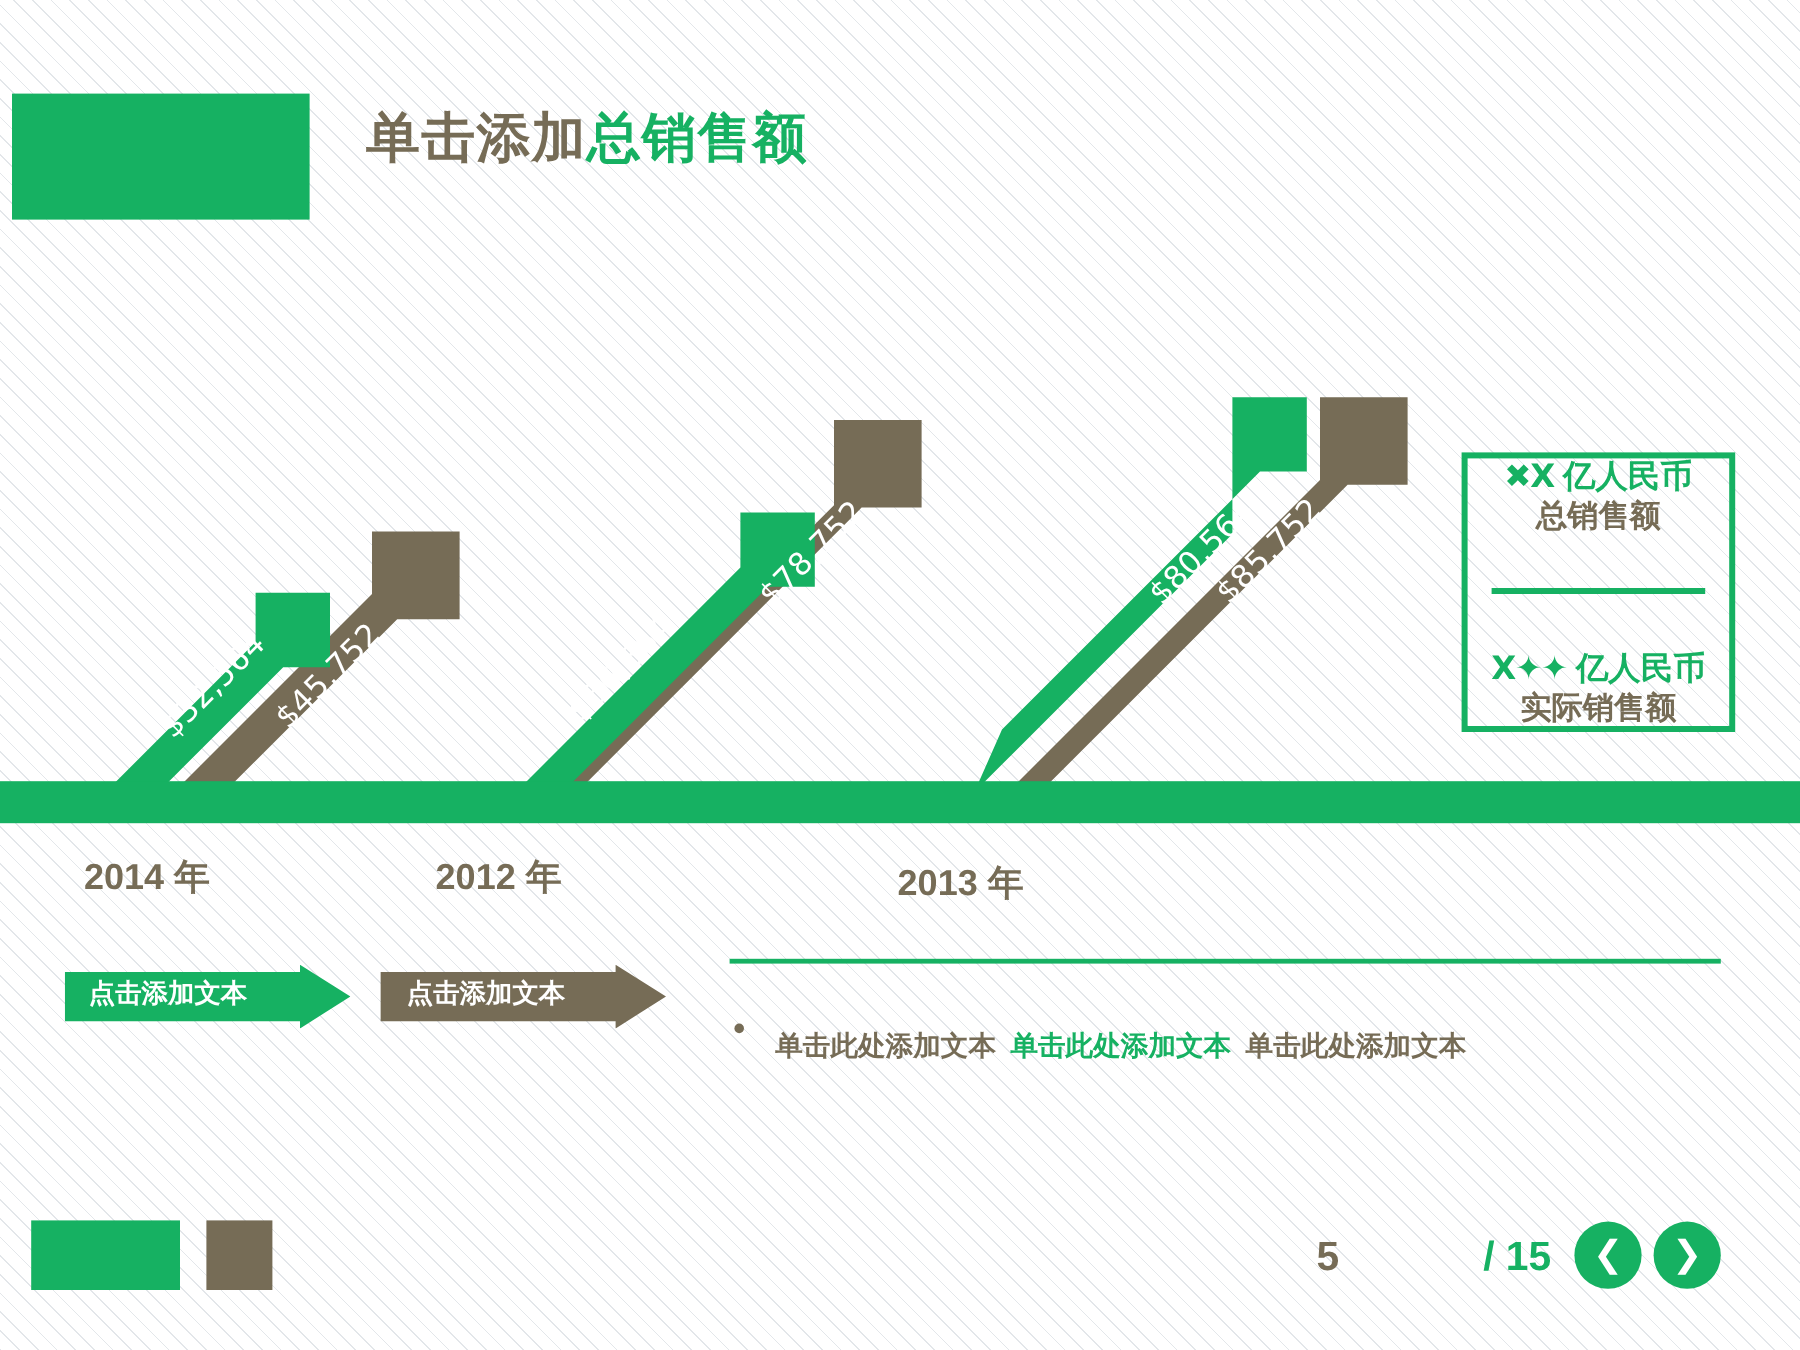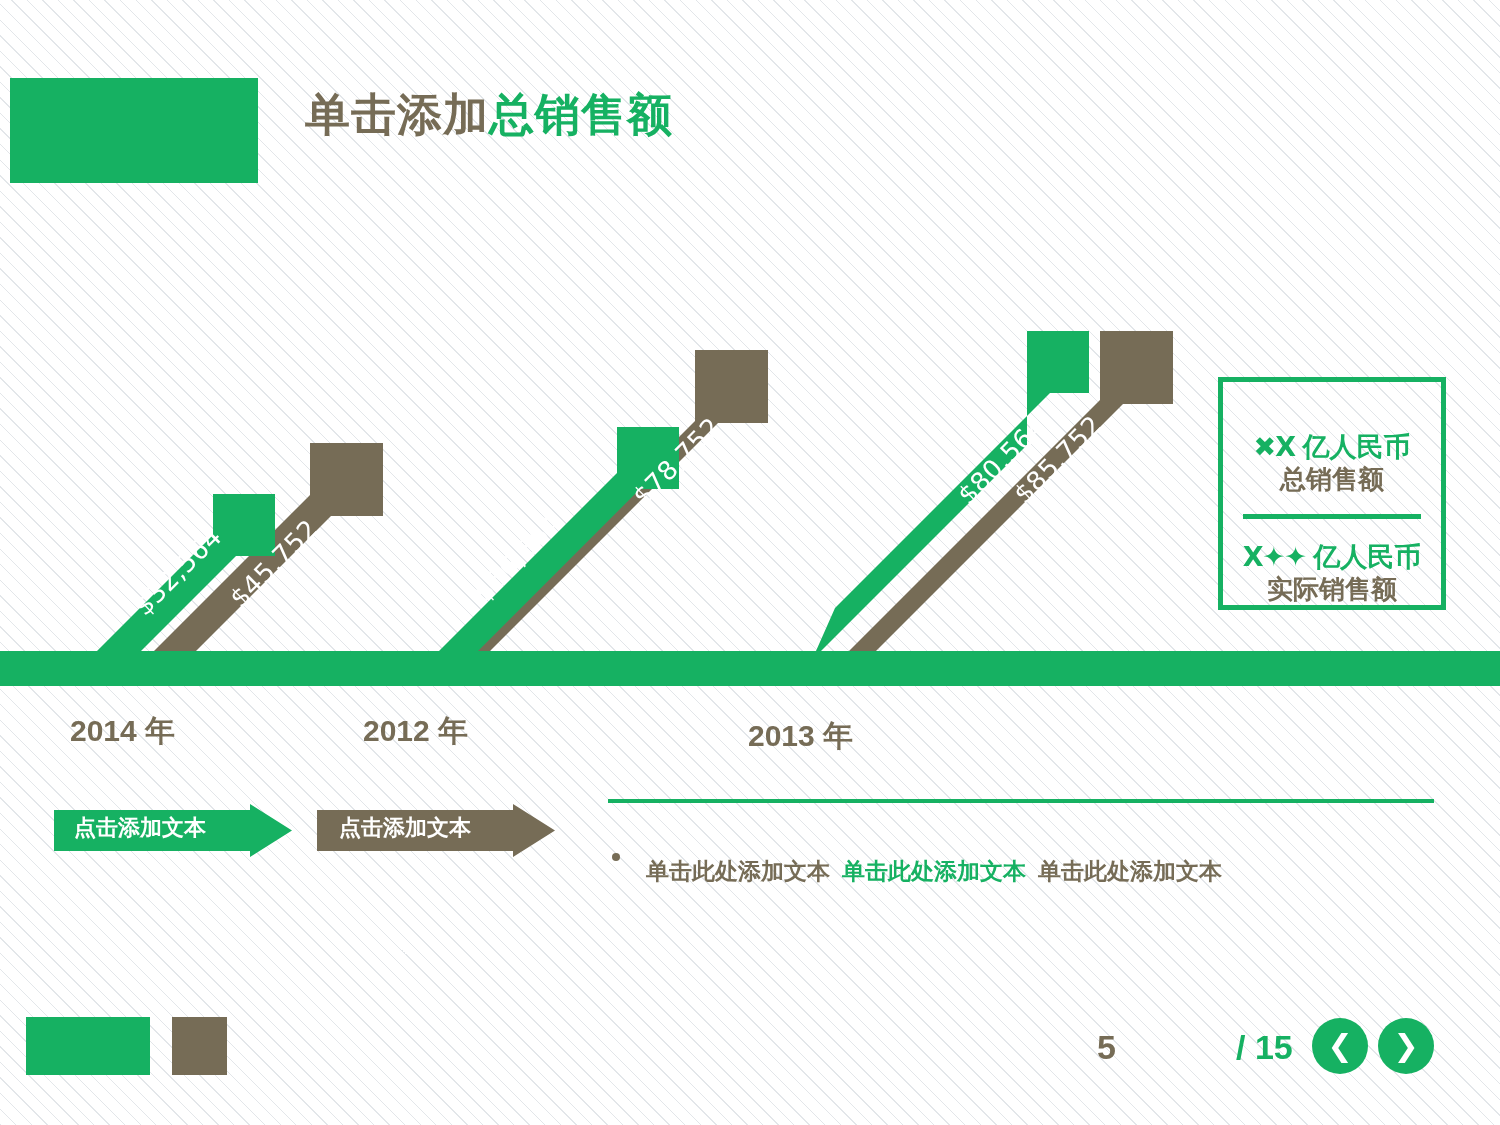--- a/index.html
+++ b/index.html
@@ -95,21 +95,21 @@
     left: 1218px;
     top: 377px;
     width: 228px;
     height: 233px;
     border: 5px solid #16b162;
     background: transparent;
     box-sizing: border-box;
     display: flex;
     flex-direction: column;
     align-items: center;
-    justify-content: flex-end;
+    justify-content: space-between;
   }
   .legend-item {
     width: 100%;
     text-align: center;
     line-height: 1.18;
   }
   .legend-head {
     font-size: 27px;
     font-weight: 700;
     color: #16b162;

